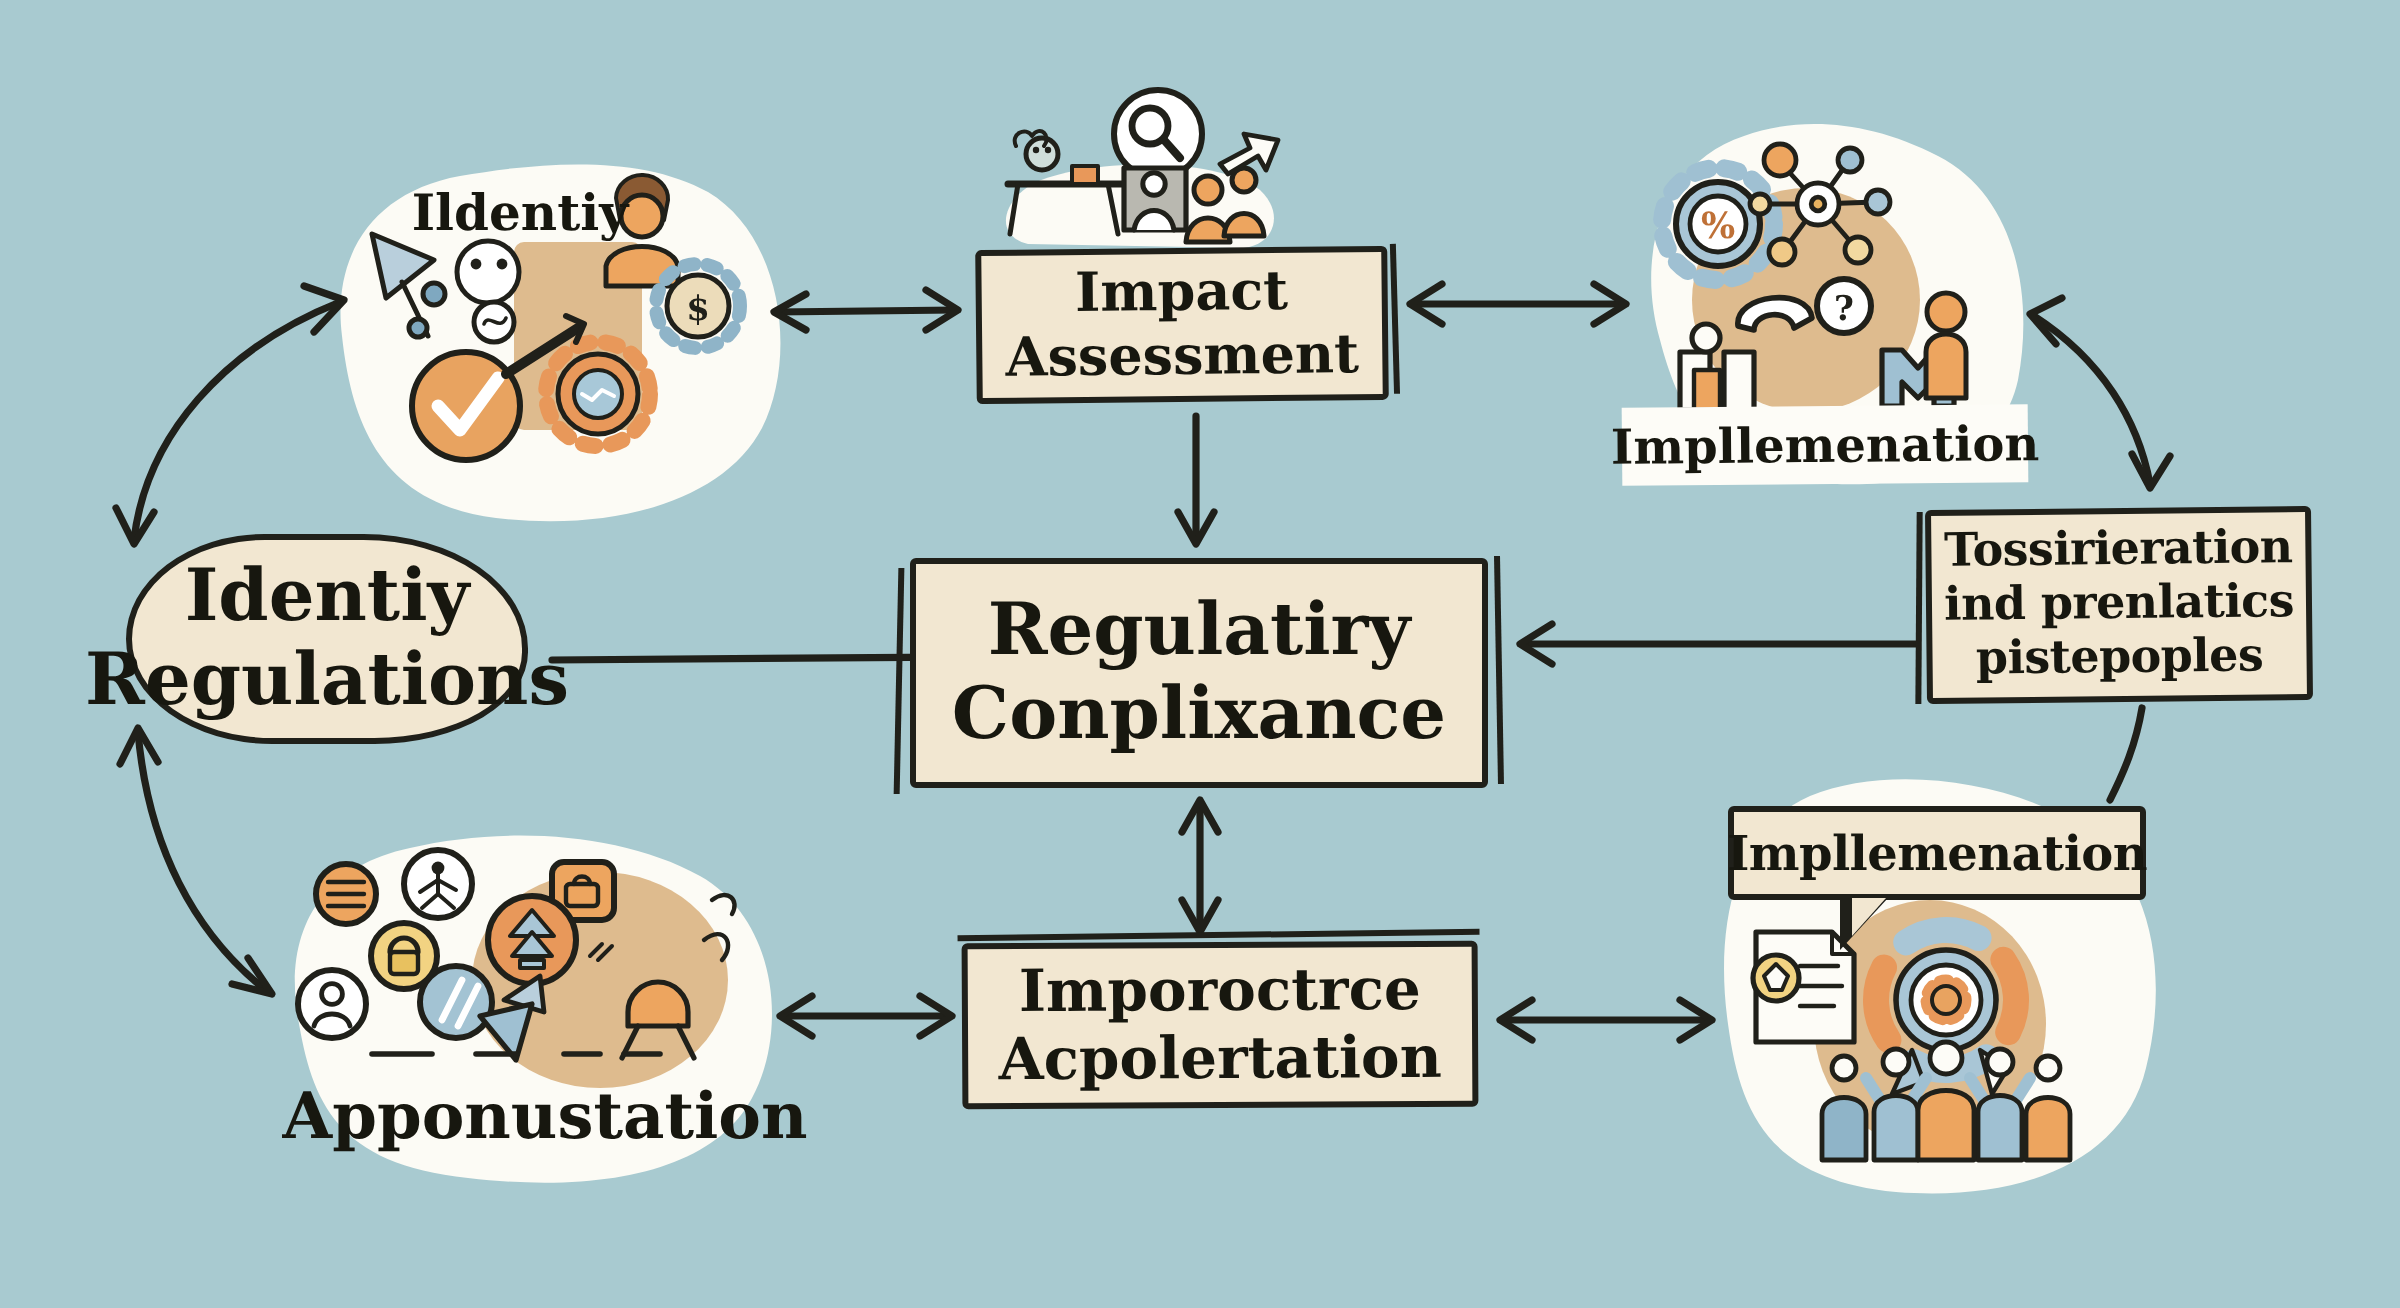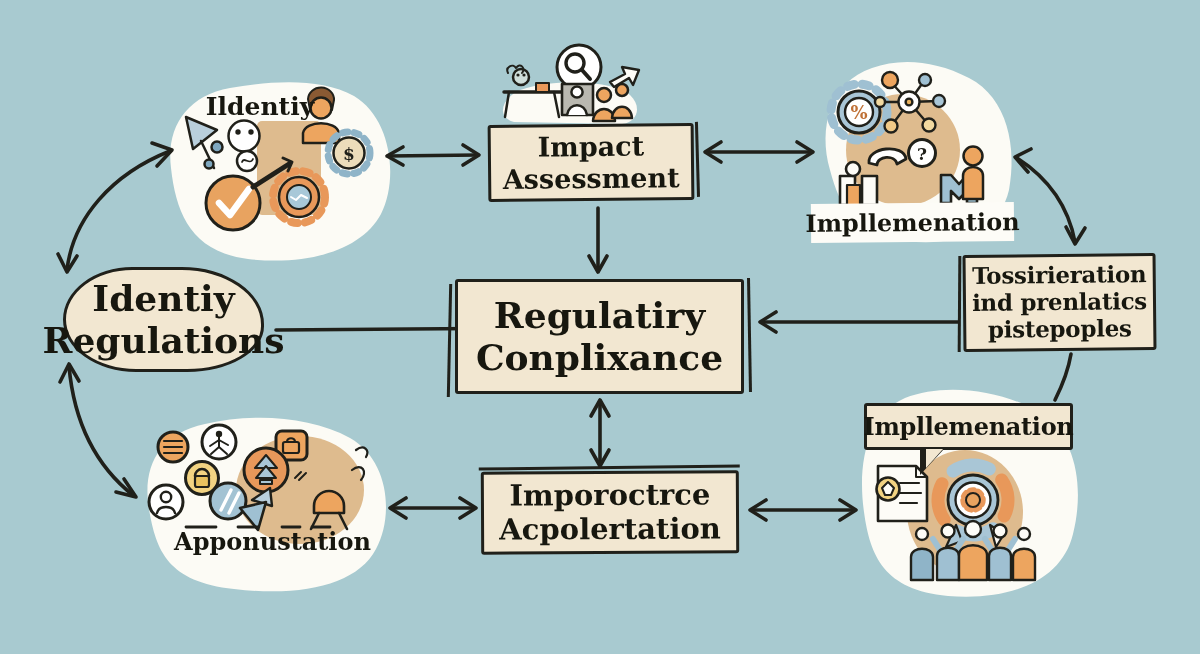--- a/index.html
+++ b/index.html
@@ -30,21 +30,21 @@
   #blob-left    { left:63px; top:267px; width:201px; height:105px; font-size:36px;
                   border-width:3.5px; border-radius:38% 45% 42% 40% / 55% 60% 48% 55%; }
   #strip-tr     { left:811px; top:203px; width:203px; height:39px; font-size:24px;
                   background:#fdfcf7; border:none; transform:rotate(-0.5deg); }
   #bubble-br    { left:864px; top:403px; width:209px; height:47px; font-size:24px; letter-spacing:-0.3px; }
   .tail-outer   { position:absolute; left:920px; top:449px; width:0; height:0;
                   border-top:26px solid #20201a; border-right:24px solid transparent; }
   .tail-inner   { position:absolute; left:926px; top:449px; width:0; height:0;
                   border-top:19px solid #f2e7d1; border-right:17px solid transparent; }
   #lbl-identify      { left:190px; top:92px;  width:140px; font-size:25px; }
-  #lbl-apponustation { left:180px; top:528px; width:185px; font-size:24px; }
+  #lbl-apponustation { left:180px; top:540px; width:185px; font-size:32px; }
   .glyph { font-family:"DejaVu Serif","Liberation Serif",serif; font-weight:700; }
 </style>
 </head>
 <body>
 
 <div class="canvas">
 
 <svg class="layer" viewBox="0 0 1200 654">
 
   <g fill="#fcfbf5">

